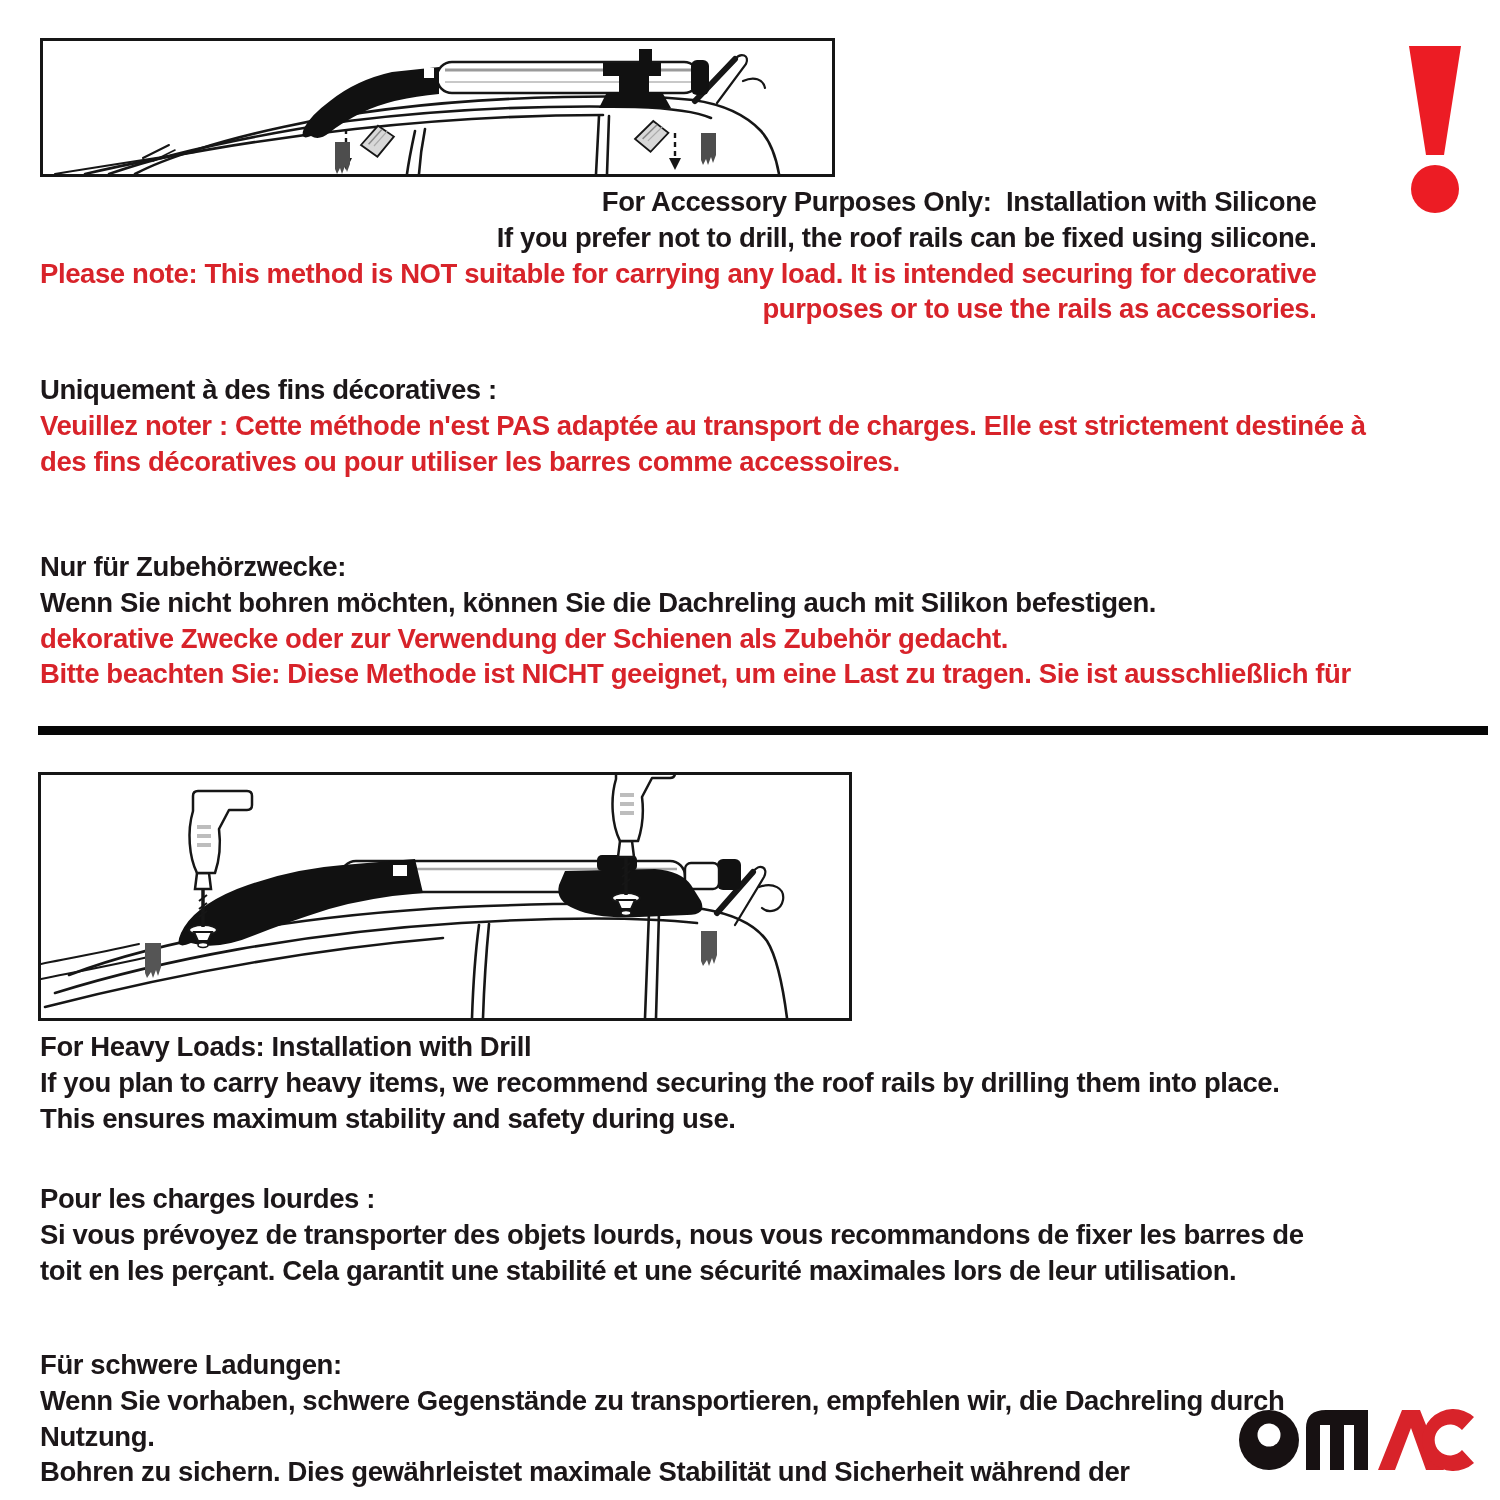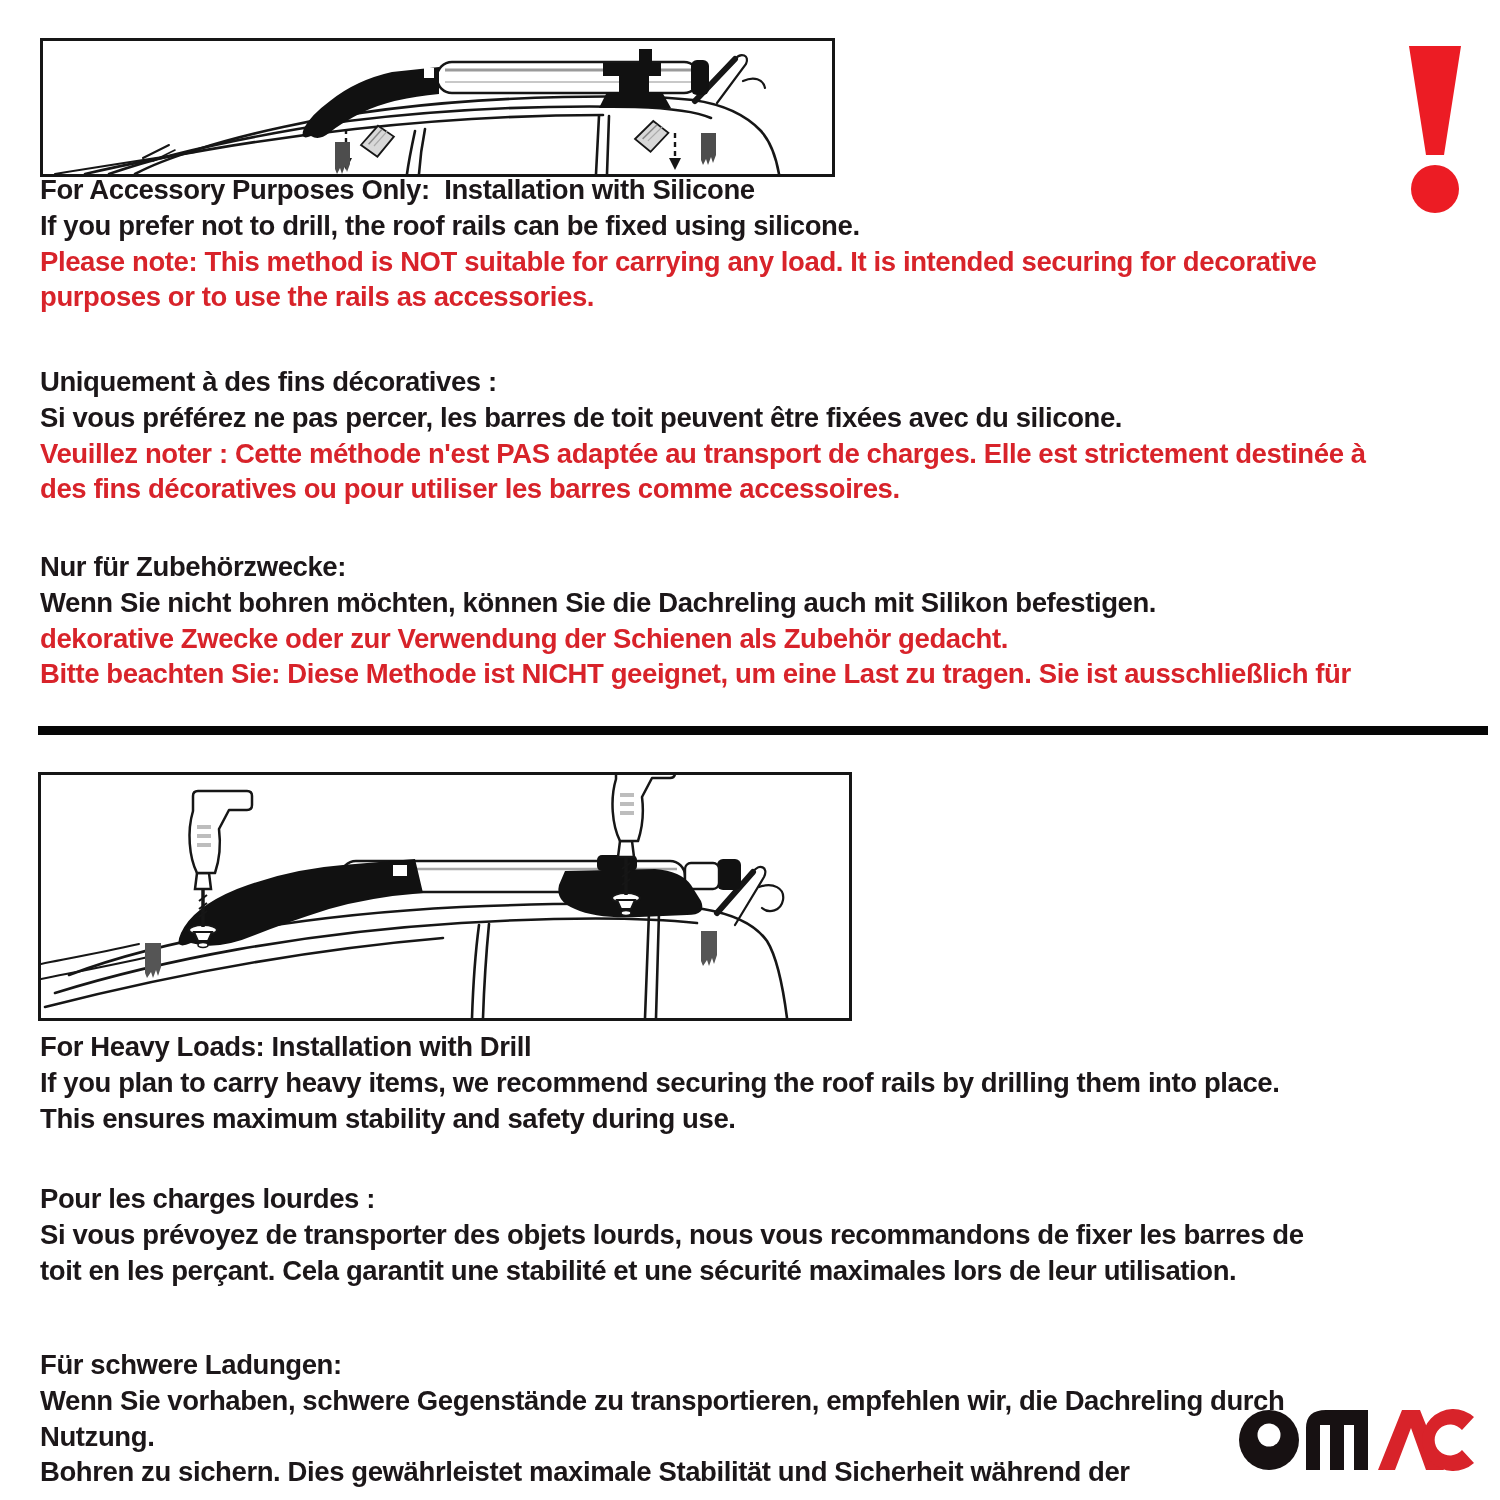--- a/index.html
+++ b/index.html
@@ -13,22 +13,22 @@
     letter-spacing:-0.4px; color:#1c1719; white-space:pre;
   }
   .tblock p.red { color:#d8232a; }
   .diagram-box { position:absolute; border:3px solid #161616; background:#fff; box-sizing:border-box; }
   #diagram1 { left:40px; top:38px; width:795px; height:139px; }
   #diagram2 { left:38px; top:772px; width:814px; height:249px; }
   #divider { position:absolute; left:38px; top:726px; width:1450px; height:9px; background:#060606; }
   #exclaim { position:absolute; left:1398px; top:46px; width:74px; height:168px; }
   #logo { position:absolute; left:1236px; top:1404px; width:246px; height:72px; }
   #logo svg { display:block; }
-  .sil-en { top:172px; }
-  .sil-fr { top:364px; }
+  .sil-en { top:184px;text-align:right; }
+  .sil-fr { top:372px; }
   .sil-de { top:549px; }
   .drl-en { top:1029px; }
   .drl-fr { top:1181px; }
   .drl-de { top:1327px;margin-top:20px; }
 </style>
 </head>
 <body>
 
 <div id="diagram1" class="diagram-box">
   <svg width="789" height="133" viewBox="0 0 789 133">
@@ -105,21 +105,20 @@
 
 <div class="tblock sil-en">
   <p>For Accessory Purposes Only:  Installation with Silicone</p>
   <p>If you prefer not to drill, the roof rails can be fixed using silicone.</p>
   <p class="red">Please note: This method is NOT suitable for carrying any load. It is intended securing for decorative</p>
   <p class="red">purposes or to use the rails as accessories.</p>
 </div>
 
 <div class="tblock sil-fr">
   <p>Uniquement à des fins décoratives :</p>
-  <p>Si vous préférez ne pas percer, les barres de toit peuvent être fixées avec du silicone.</p>
   <p class="red">Veuillez noter : Cette méthode n'est PAS adaptée au transport de charges. Elle est strictement destinée à</p>
   <p class="red">des fins décoratives ou pour utiliser les barres comme accessoires.</p>
 </div>
 
 <div class="tblock sil-de">
   <p>Nur für Zubehörzwecke:</p>
   <p>Wenn Sie nicht bohren möchten, können Sie die Dachreling auch mit Silikon befestigen.</p>
   <p class="red">dekorative Zwecke oder zur Verwendung der Schienen als Zubehör gedacht.</p>
   <p class="red">Bitte beachten Sie: Diese Methode ist NICHT geeignet, um eine Last zu tragen. Sie ist ausschließlich für</p>
 </div>

